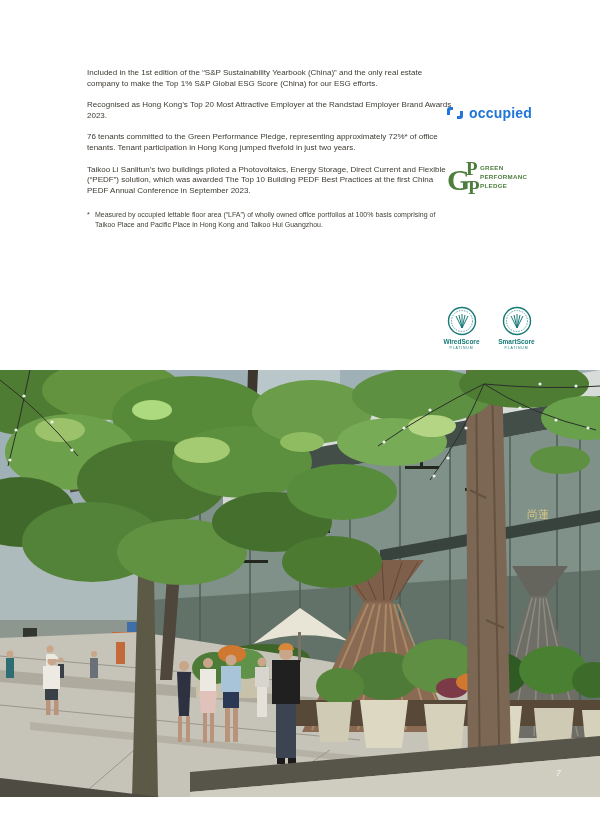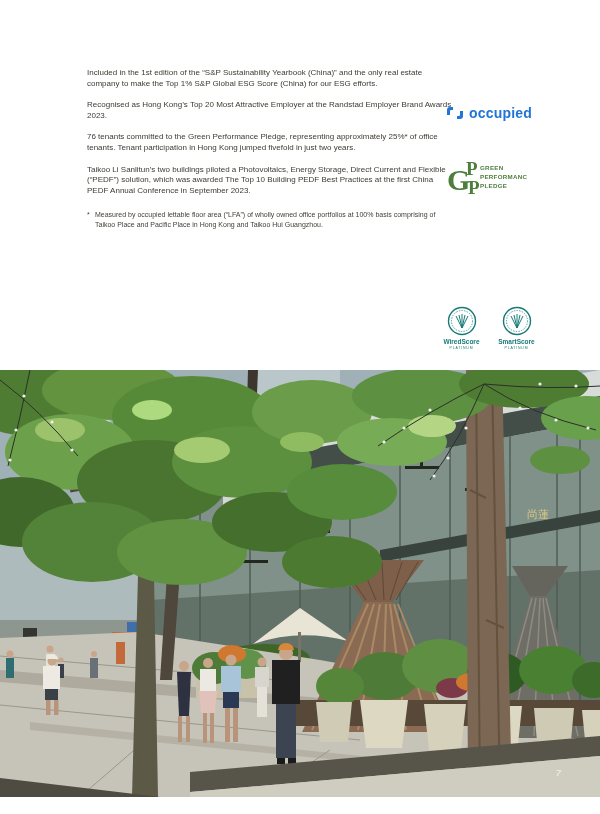--- a/index.html
+++ b/index.html
@@ -33,21 +33,21 @@
     position:absolute;left:556px;top:768px;color:#e8e9e6;
     font-size:9px;font-style:italic;font-weight:bold;
   }
 </style>
 </head>
 <body>
 
 <div class="text-col">
   <p>Included in the 1st edition of the “S&amp;P Sustainability Yearbook (China)” and the only real estate company to make the Top 1% S&amp;P Global ESG Score (China) for our ESG efforts.</p>
   <p>Recognised as Hong Kong’s Top 20 Most Attractive Employer at the Randstad Employer Brand Awards 2023.</p>
-  <p>76 tenants committed to the Green Performance Pledge, representing approximately 25%* of office tenants. Tenant participation in Hong Kong jumped fivefold in just two years.</p>
+  <p>76 tenants committed to the Green Performance Pledge, representing approximately 72%* of office tenants. Tenant participation in Hong Kong jumped fivefold in just two years.</p>
   <p>Taikoo Li Sanlitun’s two buildings piloted a Photovoltaics, Energy Storage, Direct Current and Flexible (“PEDF”) solution, which was awarded The Top 10 Building PEDF Best Practices at the first China PEDF Annual Conference in September 2023.</p>
   <div class="footnote">
     <span class="fn-marker">*</span>
     <span class="fn-text">Measured by occupied lettable floor area (“LFA”) of wholly owned office portfolios at 100% basis comprising of Taikoo Place and Pacific Place in Hong Kong and Taikoo Hui Guangzhou.</span>
   </div>
 </div>
 
 <div class="logo-randstad">
   <svg width="18" height="14" viewBox="0 0 18 14">
     <path d="M1,9 L1,4 Q1,1 4,1 L7,1 L7,4 L5,4 Q4,4 4,5 L4,9 Z" fill="#2175d9"></path>

